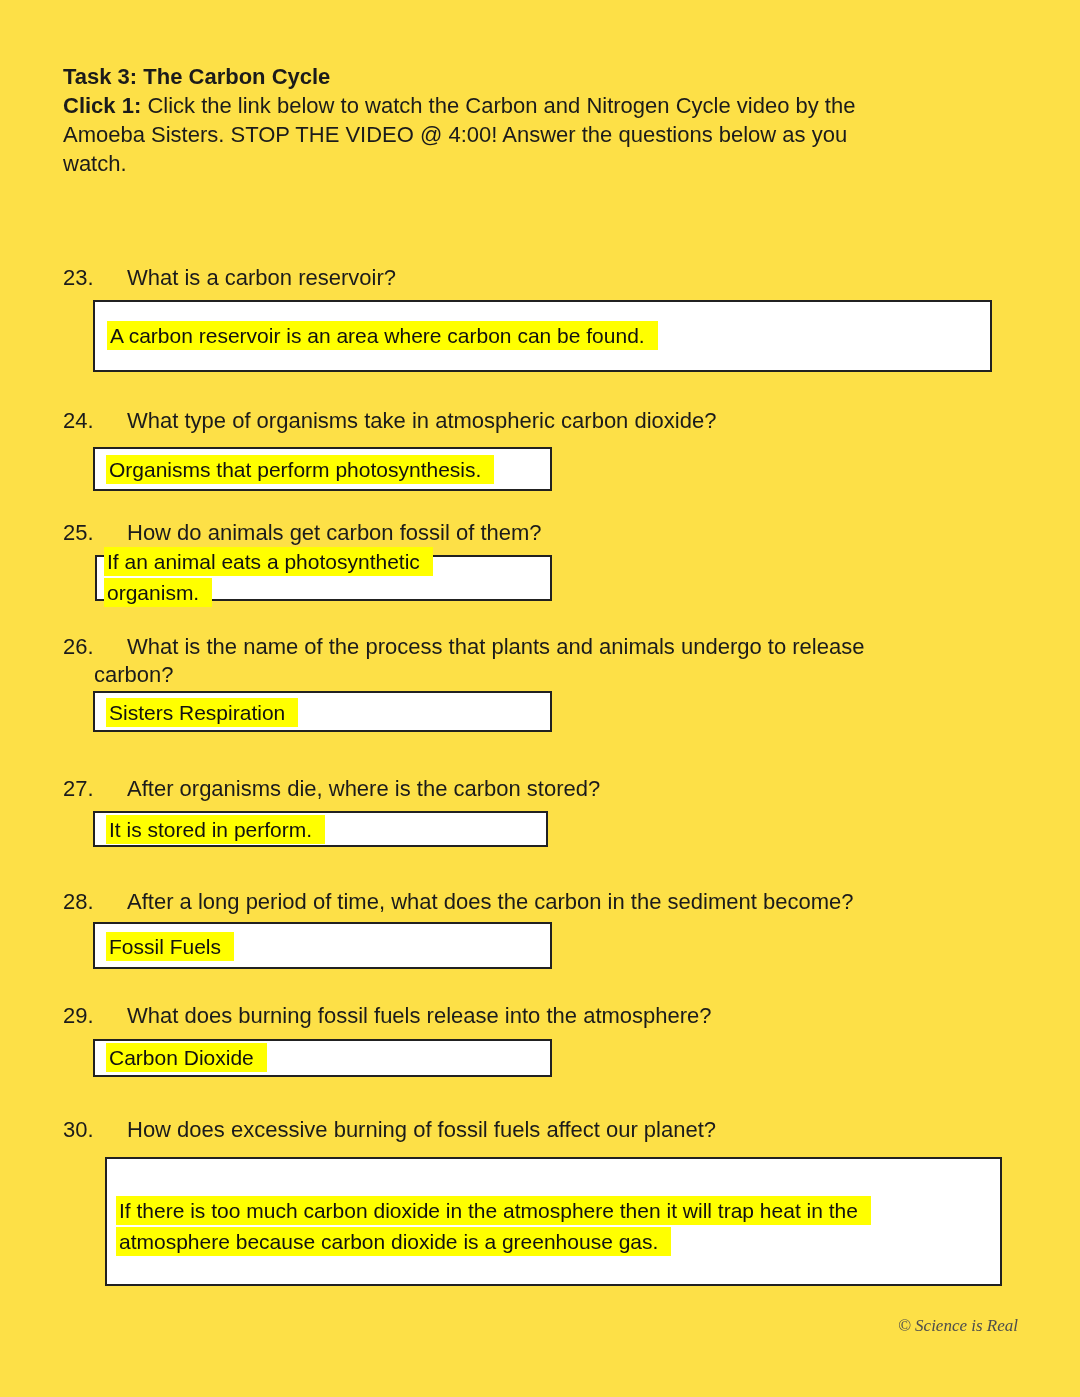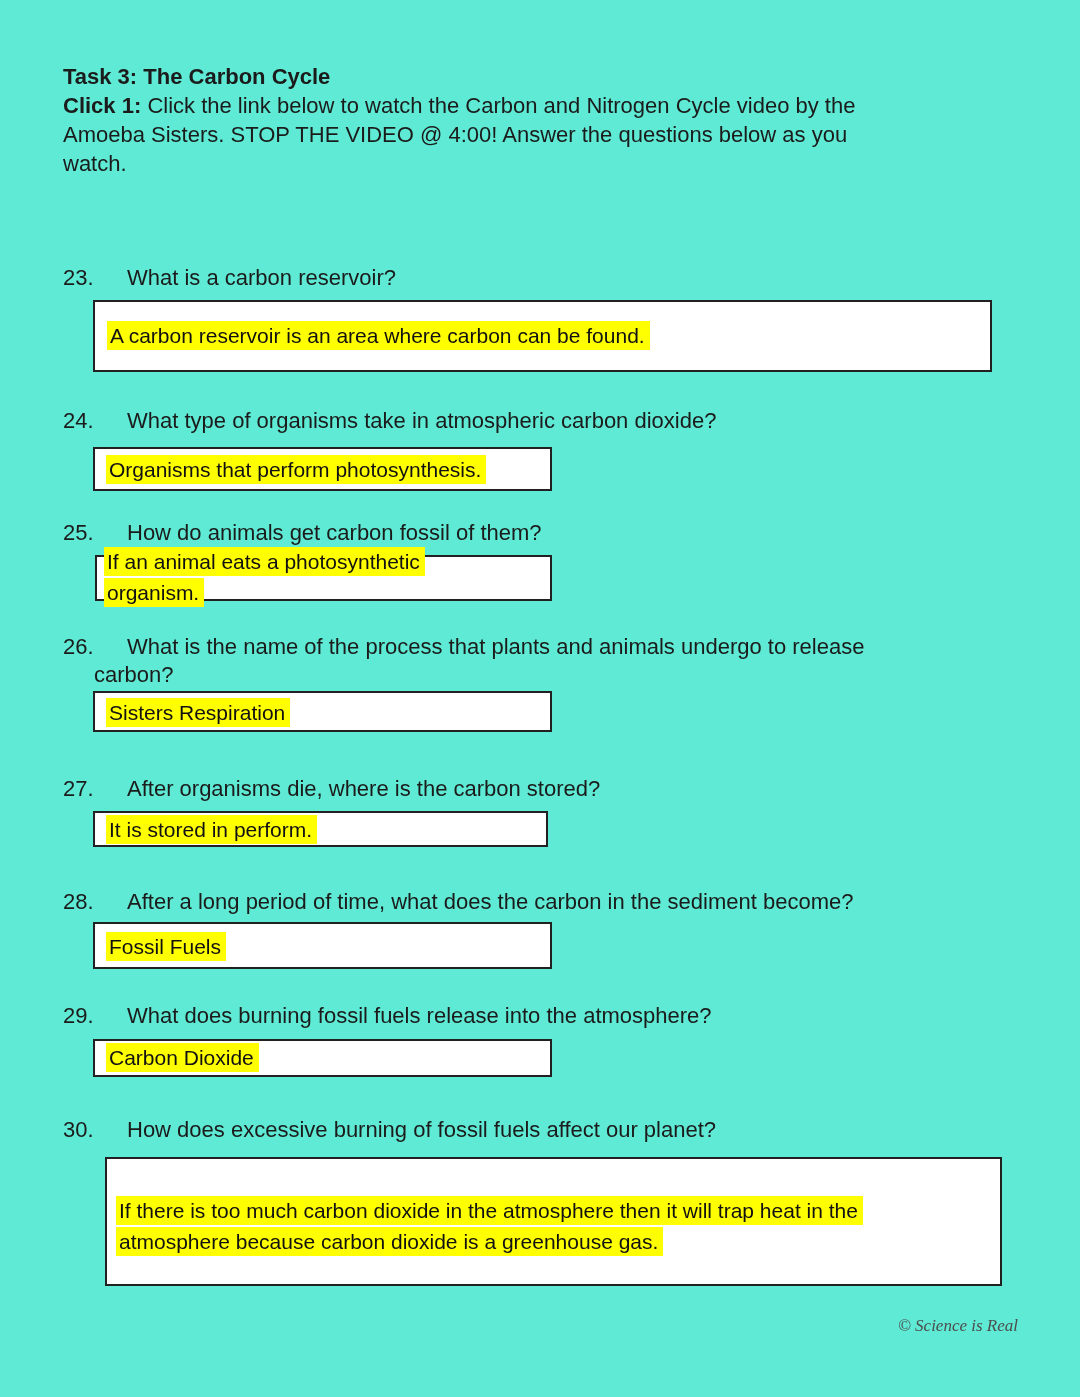--- a/index.html
+++ b/index.html
@@ -1,20 +1,20 @@
 <!DOCTYPE html>
 <html><head>
 <meta charset="utf-8">
 <style>
   html,body{margin:0;padding:0;background:#ffffff;}
   .page{
     position:relative;
     width:1080px;
     height:1397px;
-    background:#5eead4;
+    background:#fde047;
     font-family:"Liberation Sans", sans-serif;
     color:#1b1b1b;
     overflow:hidden;
   }
   .abs{position:absolute;}
   .title{
     font-size:22px;
     font-weight:bold;
     line-height:26px;
     white-space:nowrap;
@@ -44,21 +44,21 @@
     line-height:29px;
   }
   .ans-line{display:block;}
   .hl{
     display:inline-block;
     background:#FFFB00;
     background:#FFFF00;
     color:#111111;
     font-size:21px;
     line-height:25px;
-    padding:2px 5px 2px 3px;
+    padding:2px 13px 2px 3px;
     white-space:nowrap;
   }
   
   .click-btn{
     width:268px;
     height:57px;
     border-radius:8px;
     background:linear-gradient(180deg,#f6a04a 0%,#f2993e 45%,#e8831f 52%,#e67d17 100%);
     box-shadow:0 1px 2px rgba(120,60,0,0.35);
     cursor:pointer;

